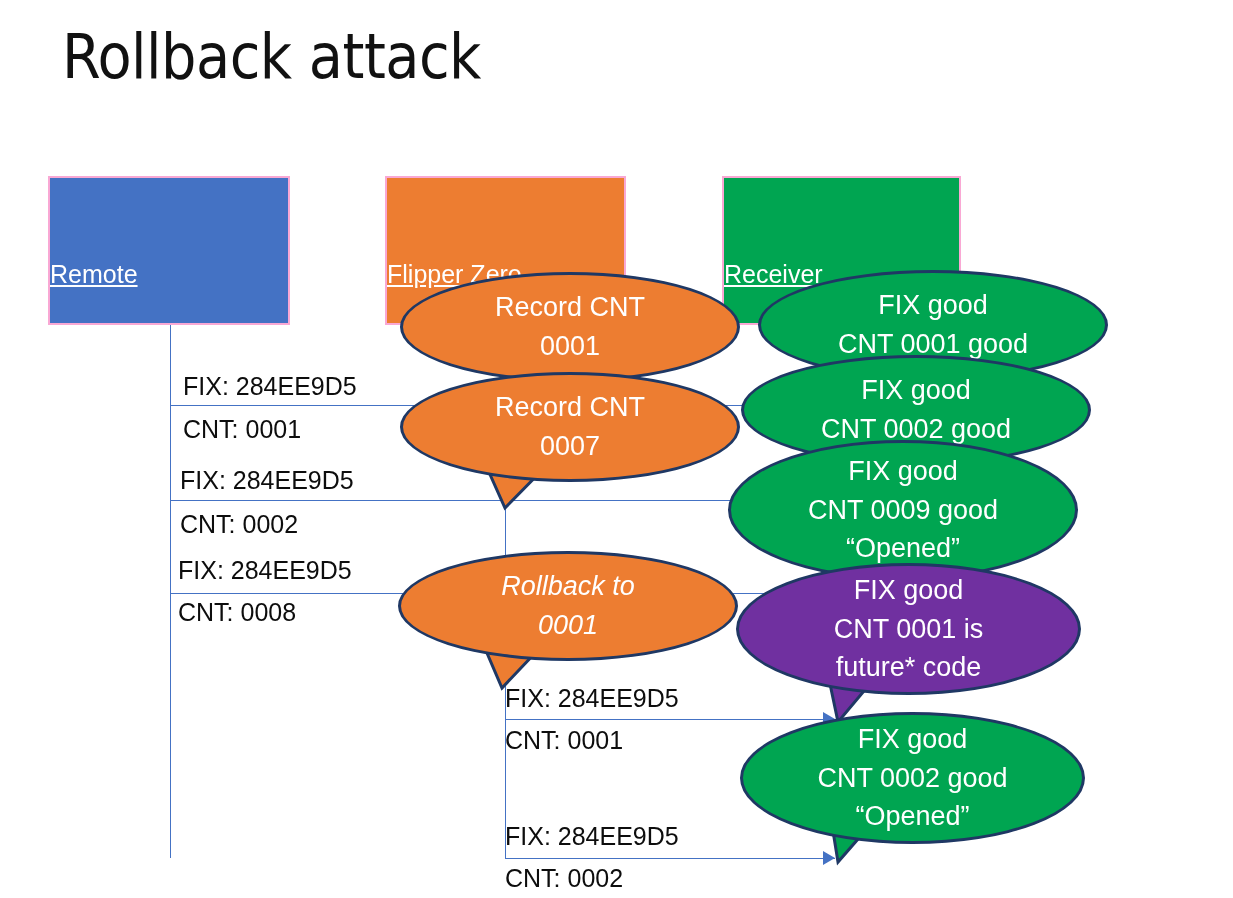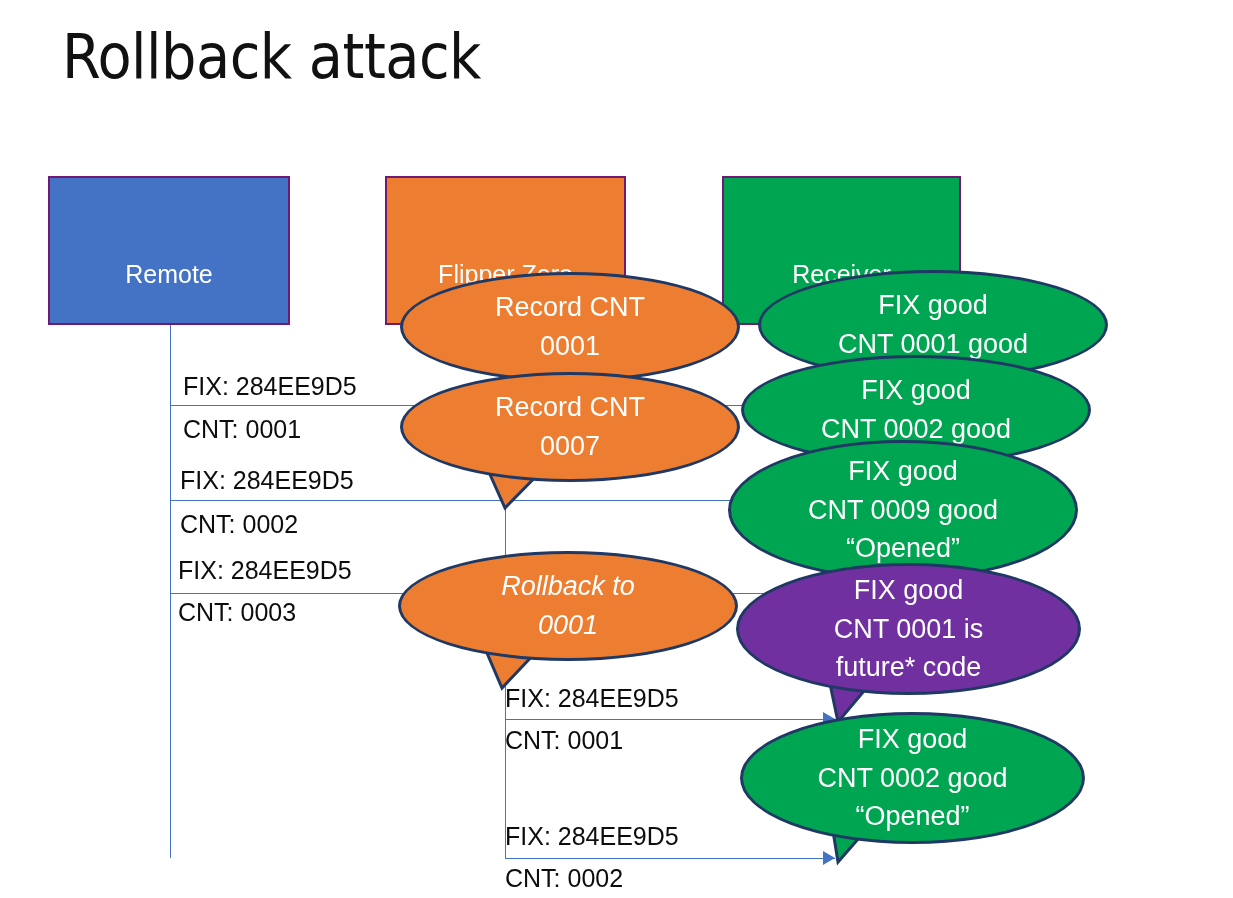--- a/index.html
+++ b/index.html
@@ -20,27 +20,28 @@
     letter-spacing:-0.5px;
     color:#111111;
     white-space:nowrap;
     font-family:"DejaVu Sans Condensed","Liberation Sans",sans-serif;
     font-stretch:condensed;
   }
 
   
   .actor-box{
     position:absolute;
-    border:2px solid #701a75;
+    border:2px solid #f9a8d4;
     box-sizing:border-box;
     color:#ffffff;
     font-size:25px;
     display:flex;
     align-items:center;
-    justify-content:center;
+    justify-content:flex-start;
+    text-decoration:underline;
   }
   .actor-label{
     position:relative;
     top:24px;
     white-space:nowrap;
   }
   #actor-remote{left:48px;top:176px;width:242px;height:149px;background:#4472C4;}
   #actor-flipper{left:385px;top:176px;width:241px;height:149px;background:#ED7D31;}
   #actor-receiver{left:722px;top:176px;width:239px;height:149px;background:#00A551;}
 
@@ -119,21 +120,21 @@
   <div class="msg-line z2" style="left:505px;top:858px;width:330px;"></div>
   <div class="msg-head z6" style="left:823px;top:851px;"></div>
 
   <div class="msg-label z3" style="left:183px;top:372px;">FIX: 284EE9D5</div>
   <div class="msg-label z3" style="left:183px;top:415px;">CNT: 0001</div>
 
   <div class="msg-label z3" style="left:180px;top:466px;">FIX: 284EE9D5</div>
   <div class="msg-label z3" style="left:180px;top:510px;">CNT: 0002</div>
 
   <div class="msg-label z3" style="left:178px;top:556px;">FIX: 284EE9D5</div>
-  <div class="msg-label z3" style="left:178px;top:598px;">CNT: 0003</div>
+  <div class="msg-label z3" style="left:178px;top:598px;">CNT: 0008</div>
 
   <div class="msg-label z3" style="left:505px;top:684px;">FIX: 284EE9D5</div>
   <div class="msg-label z3" style="left:505px;top:726px;">CNT: 0001</div>
 
   <div class="msg-label z3" style="left:505px;top:822px;">FIX: 284EE9D5</div>
   <div class="msg-label z3" style="left:505px;top:864px;">CNT: 0002</div>
 
   <div class="actor-box z3" id="actor-remote">
     <span class="actor-label">Remote</span>
   </div>

